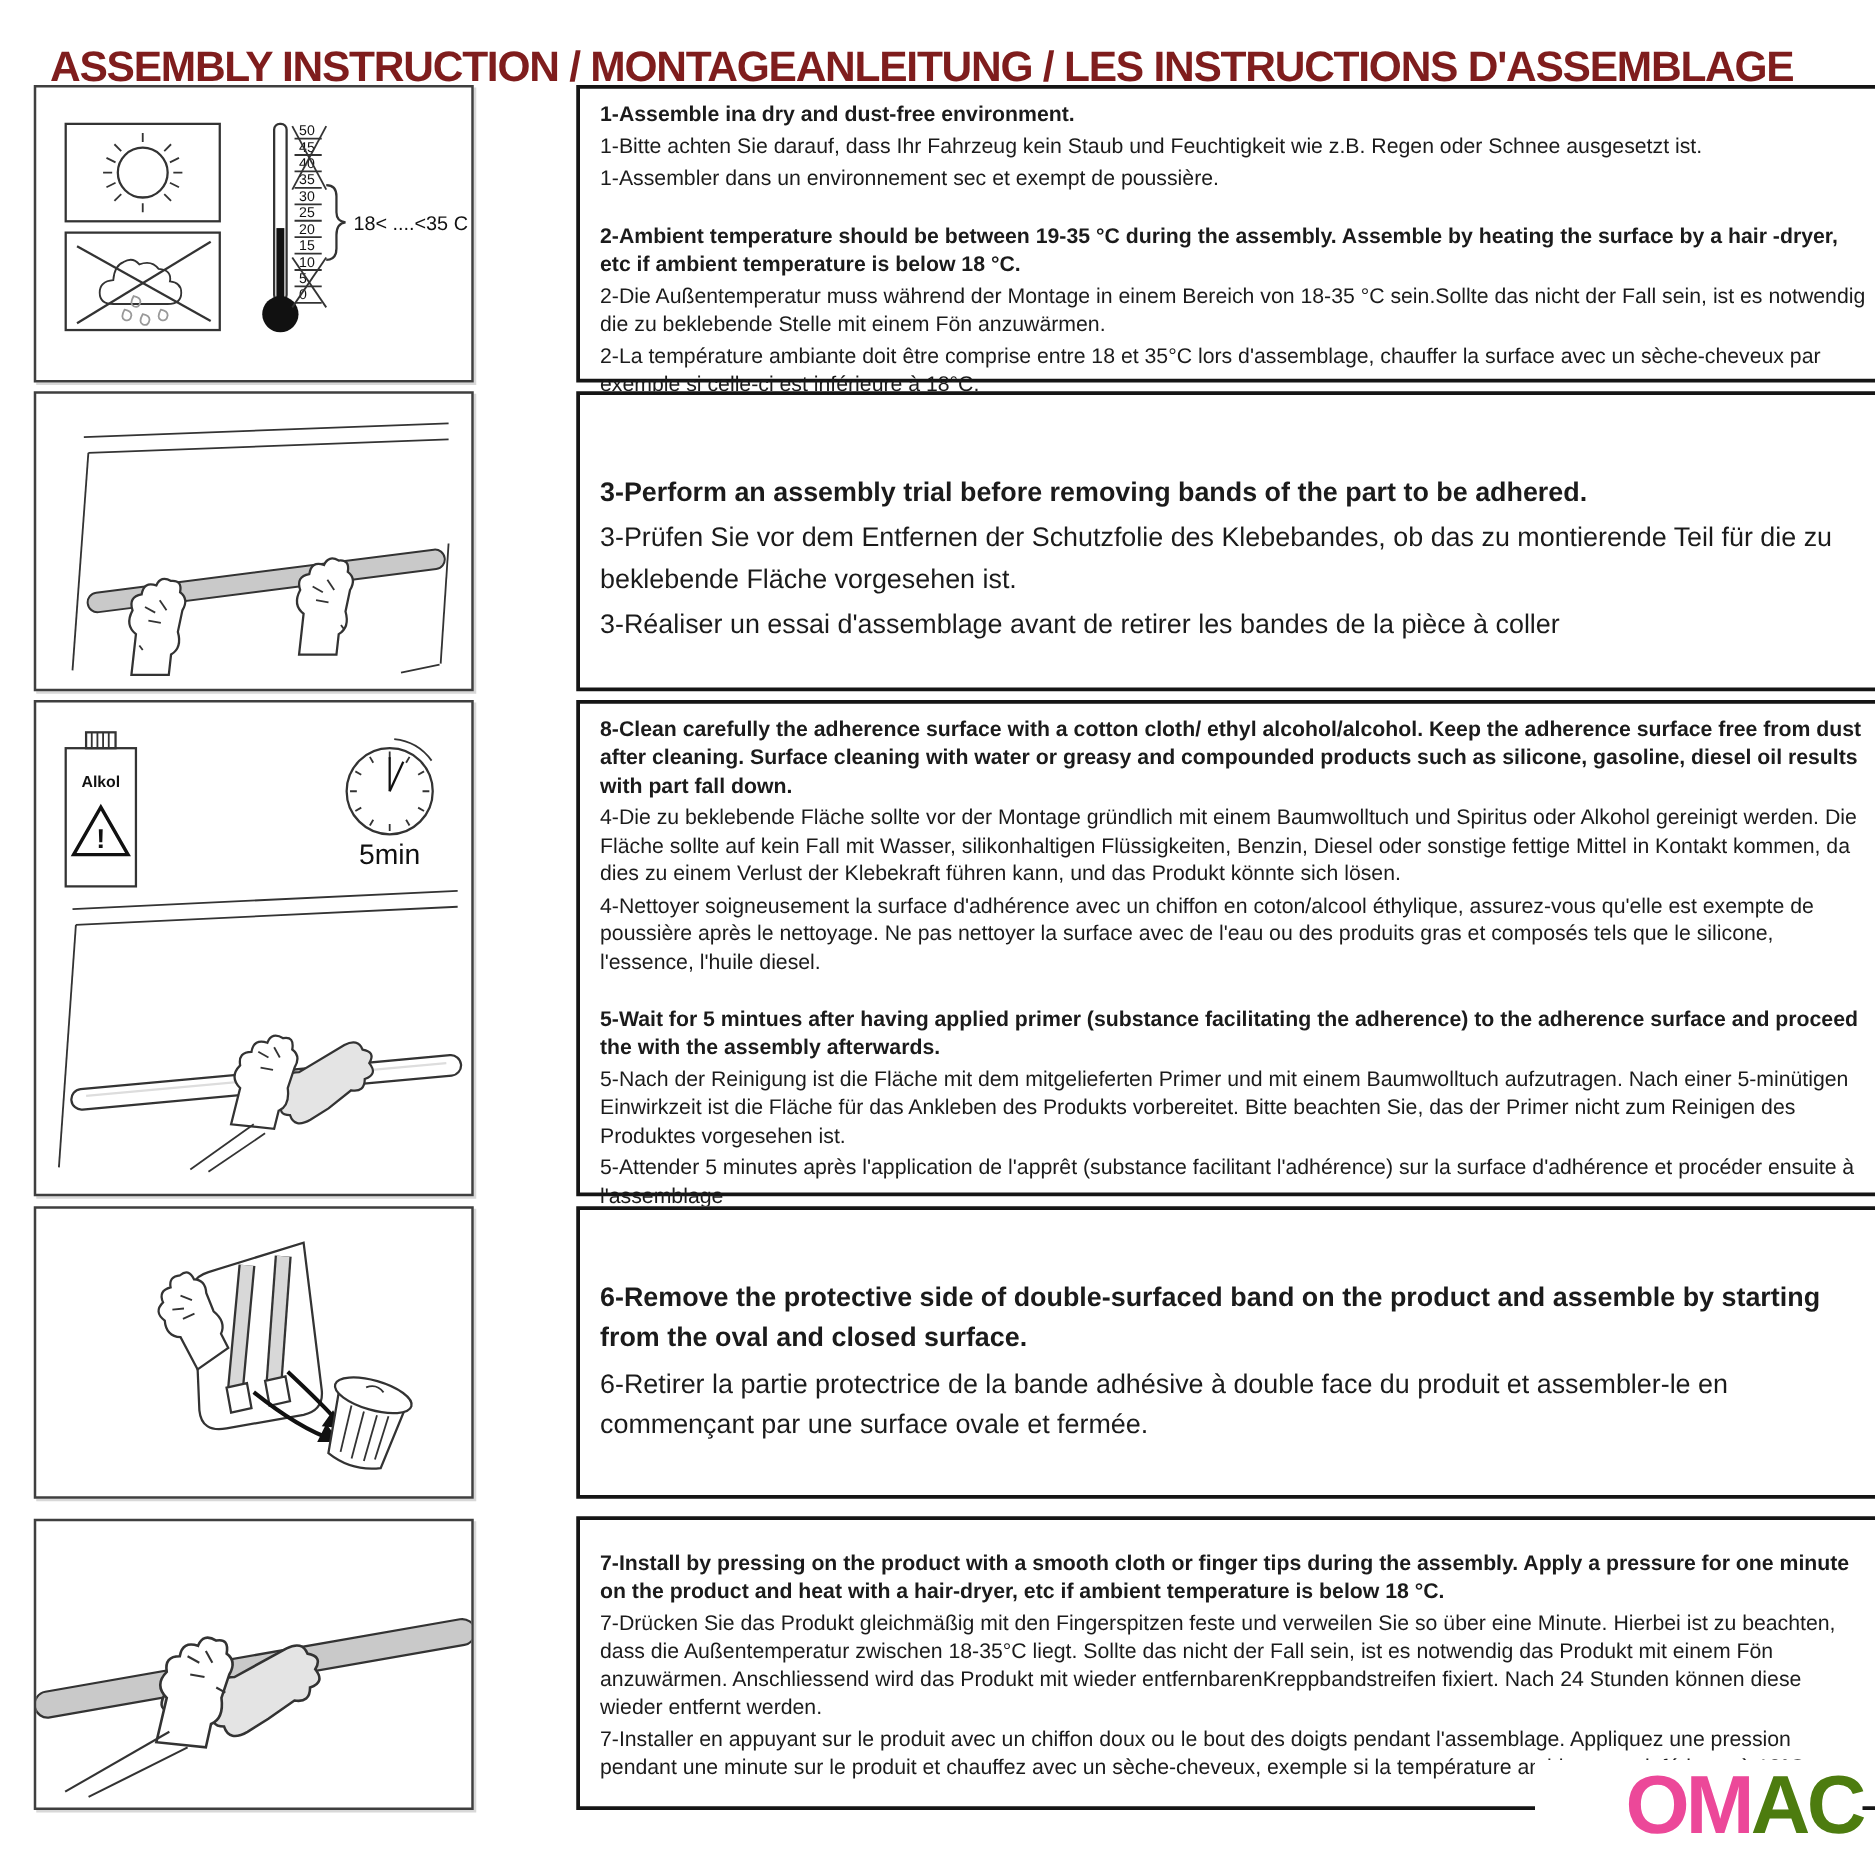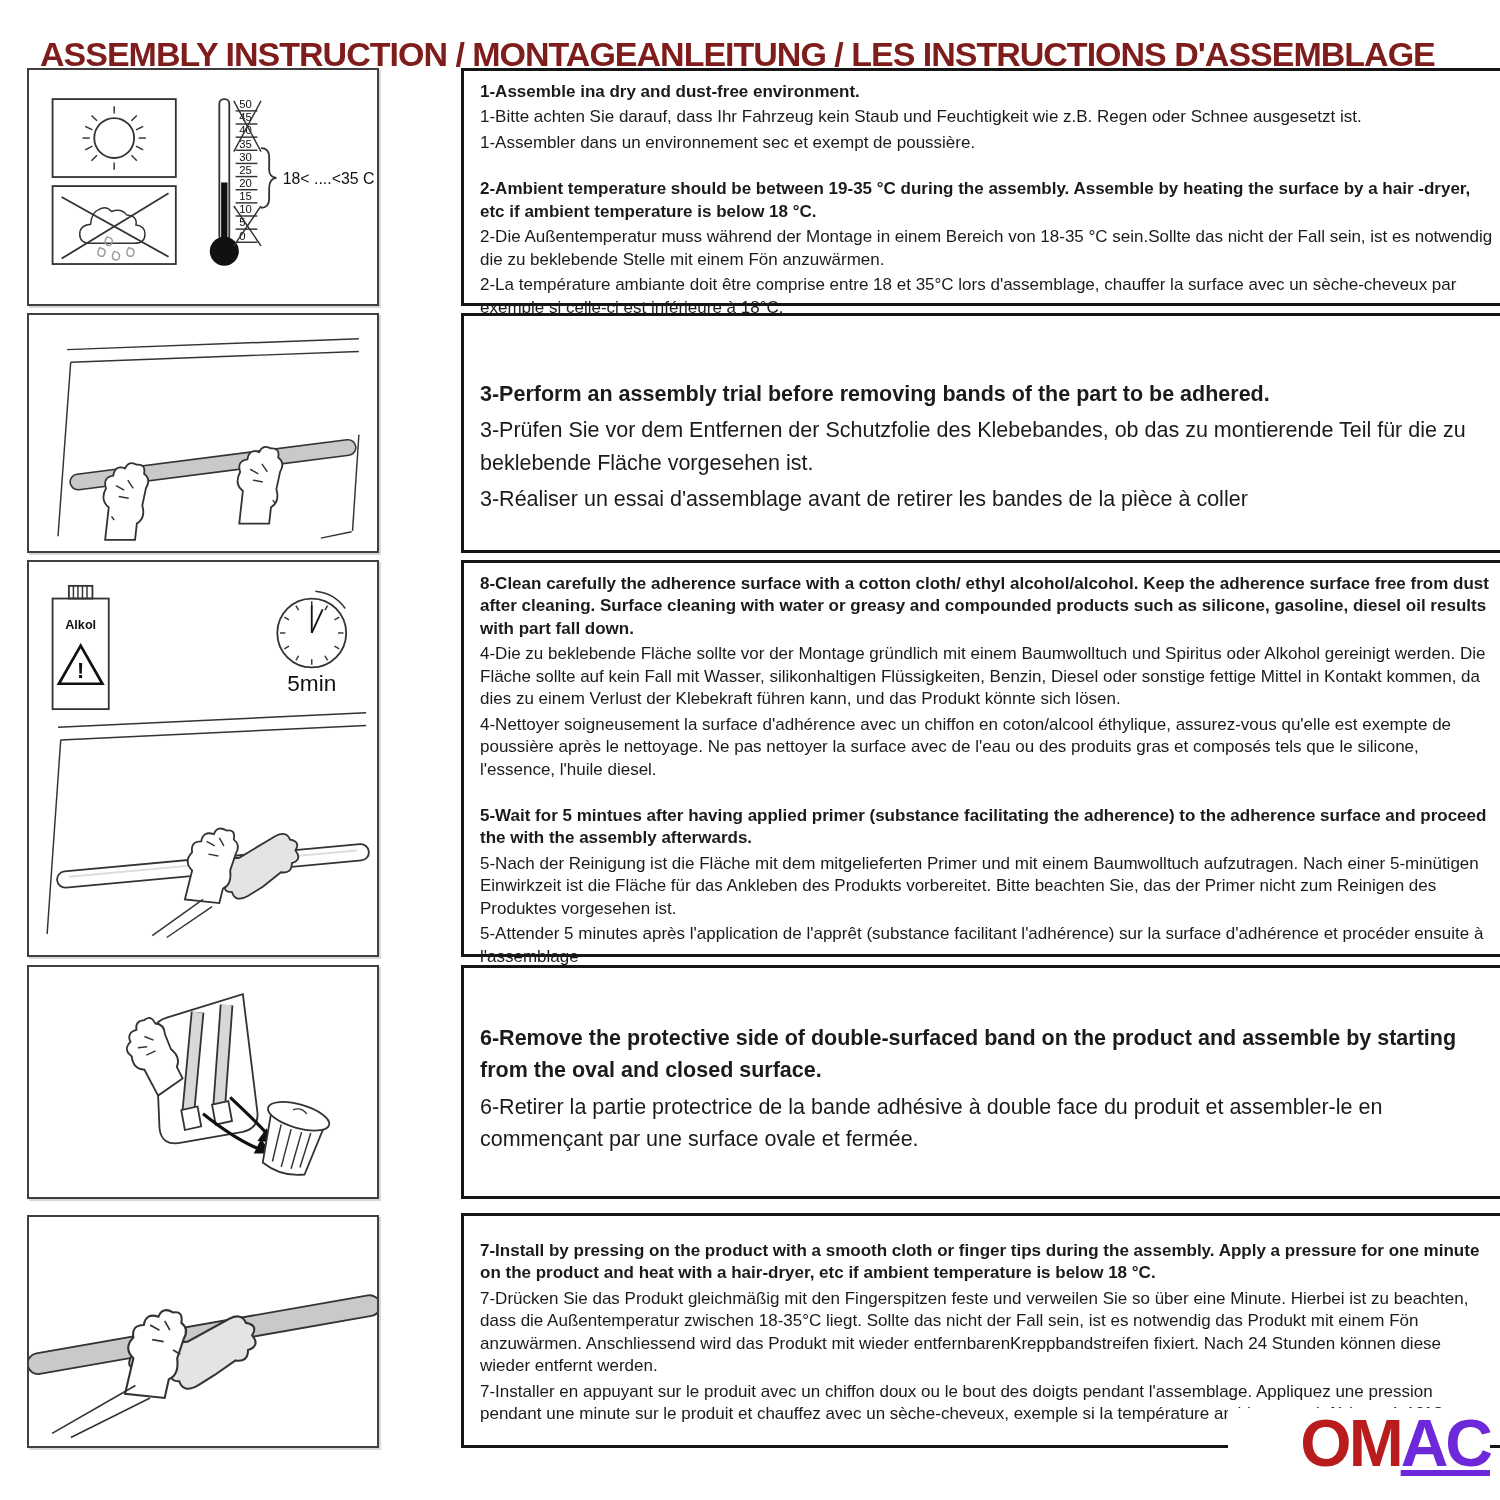--- a/index.html
+++ b/index.html
@@ -32,22 +32,22 @@
   .r5{top:1213px;height:235px;}
   .fig.r5{top:1215px;height:233px;}
   .panel.r2{padding-top:62px;}
   .panel.r4{padding-top:54px;}
   .panel.r5{padding-top:24px;}
   .logo{
     position:absolute;left:1228px;top:1408px;width:262px;height:72px;
     background:#fff;z-index:5;font-weight:800;font-size:66px;line-height:70px;
     letter-spacing:-3px;text-align:right;white-space:nowrap;
   }
-  .logo .lb{color:#b91c1c;}
-  .logo .lr{color:#6d28d9;text-decoration:underline;}
+  .logo .lb{color:#ec4899;}
+  .logo .lr{color:#4d7c0f;}
   .ln{stroke:#333;stroke-width:2;fill:none;}
   .lt{stroke:#333;stroke-width:1.6;fill:none;}
   .wh{fill:#fff;stroke:#333;stroke-width:2;}
   .cl{fill:#e4e4e4;stroke:#333;stroke-width:2;}
   text{font-family:"Liberation Sans","DejaVu Sans",sans-serif;fill:#111;}
 </style>
 </head>
 <body>
 
 <h1 class="title">ASSEMBLY INSTRUCTION / MONTAGEANLEITUNG / LES INSTRUCTIONS D'ASSEMBLAGE</h1>

